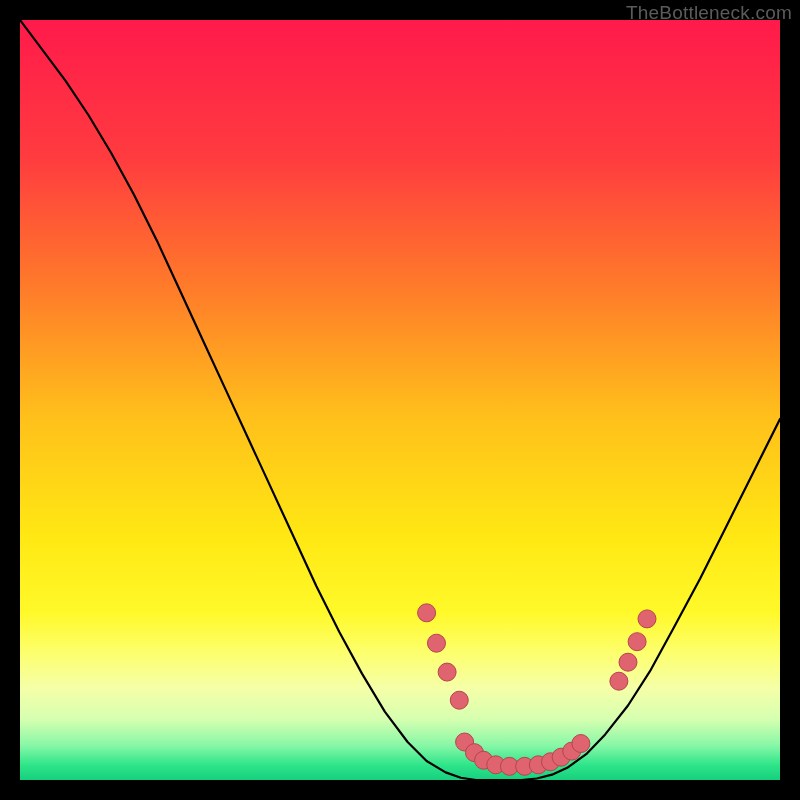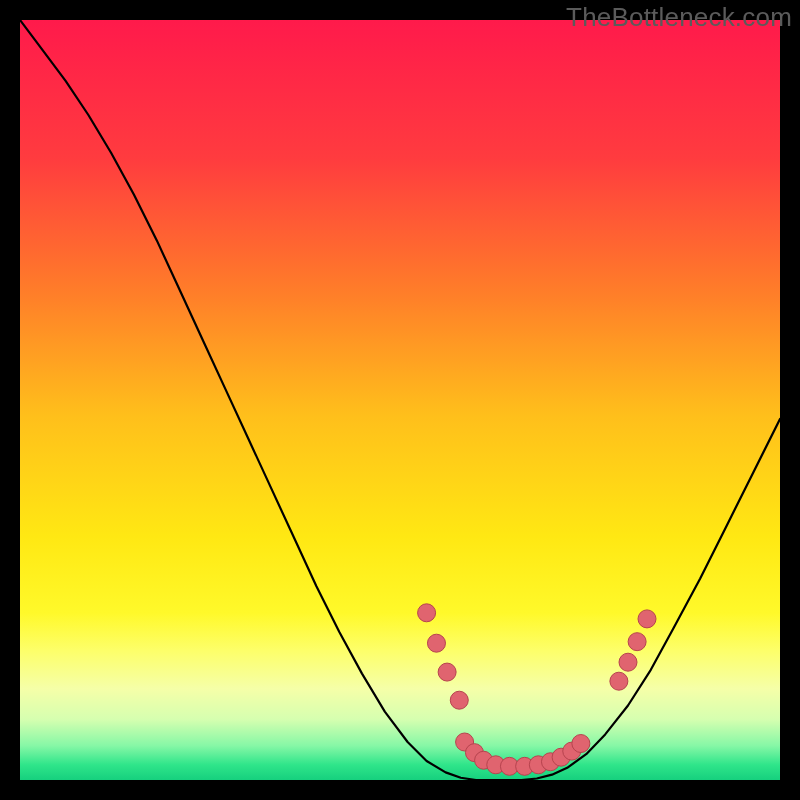--- a/index.html
+++ b/index.html
@@ -24,21 +24,21 @@
     left: 20px;
     top: 20px;
     width: 760px;
     height: 760px;
   }
   .watermark {
     position: absolute;
     top: 2px;
     right: 8px;
     color: #5b5b5b;
-    font-size: 26px;
+    font-size: 19px;
     font-weight: 400;
     letter-spacing: 0.2px;
   }
 </style>
 </head>
 <body>
 
 <div class="frame"></div>
 
 <svg class="plot" viewBox="0 0 760 760" preserveAspectRatio="none">

